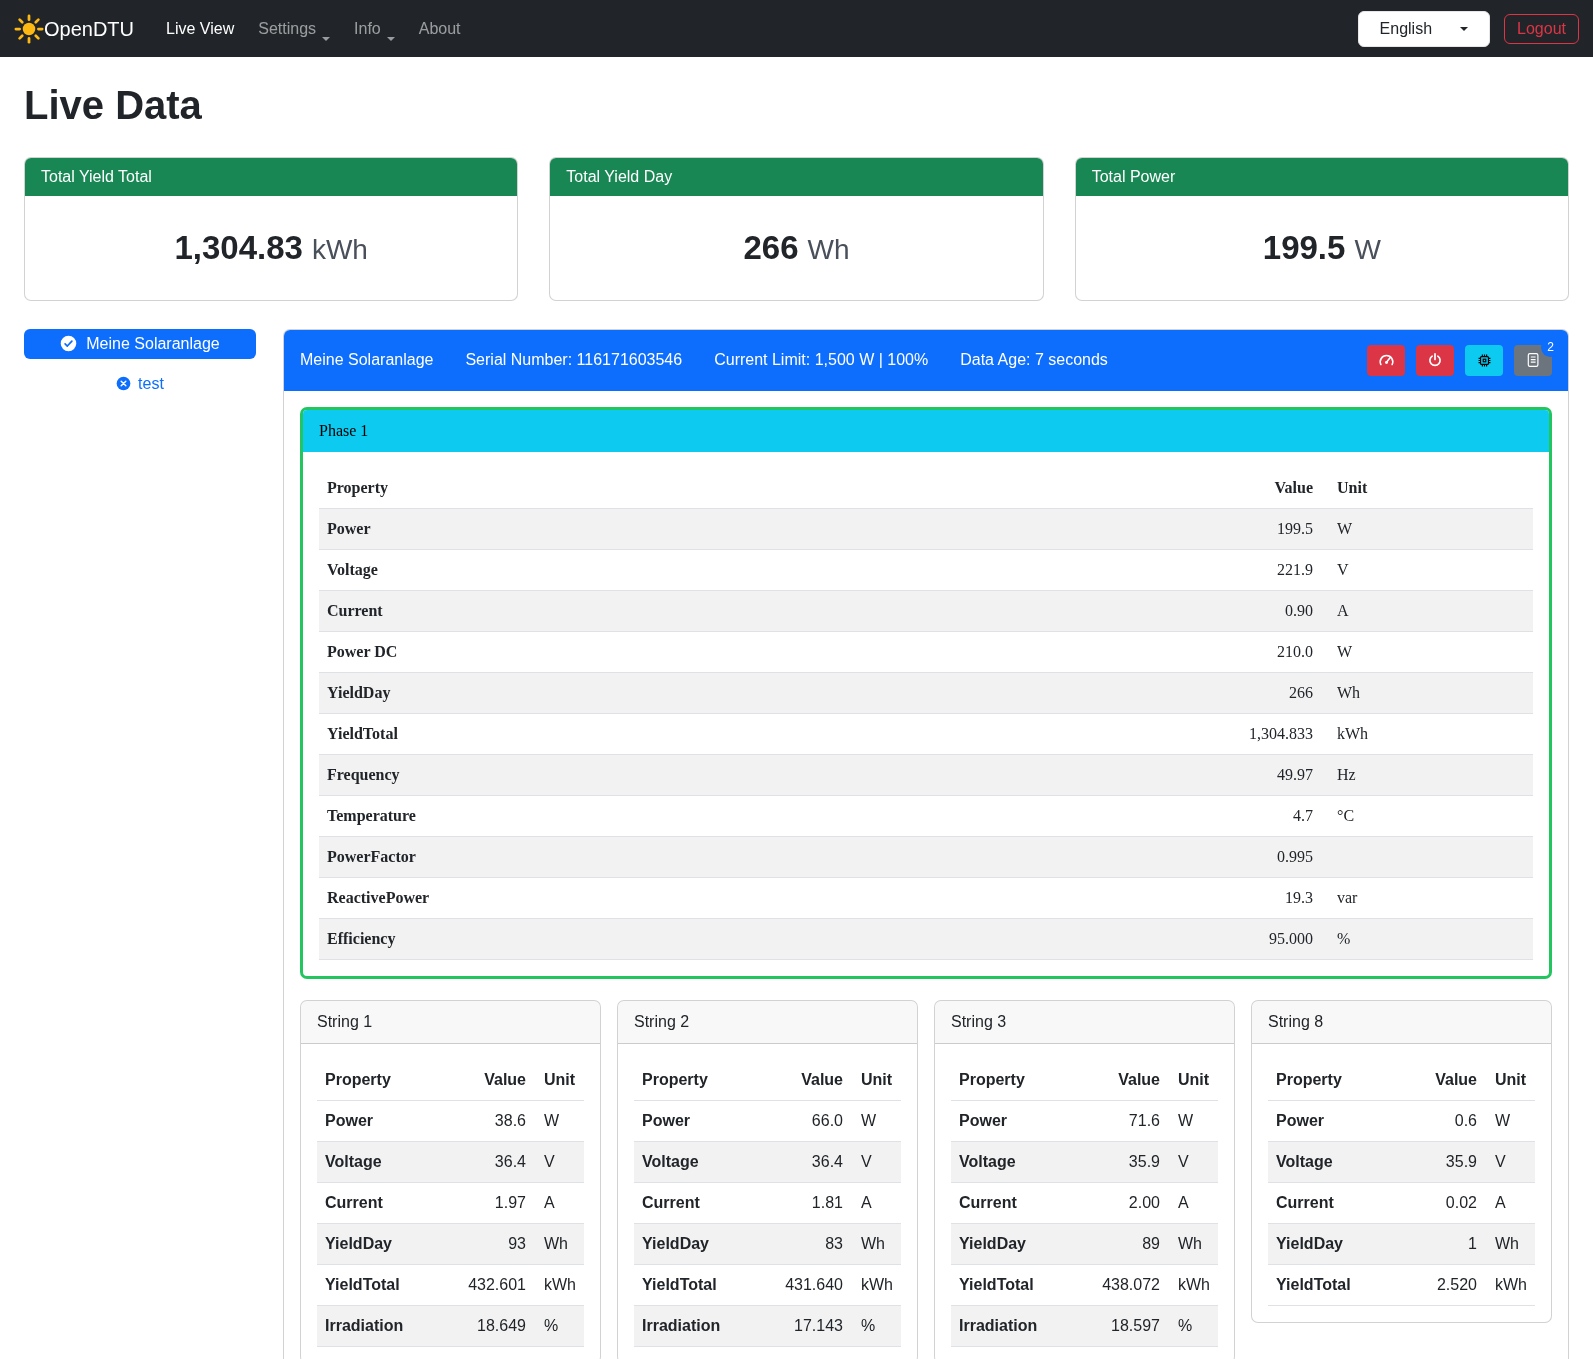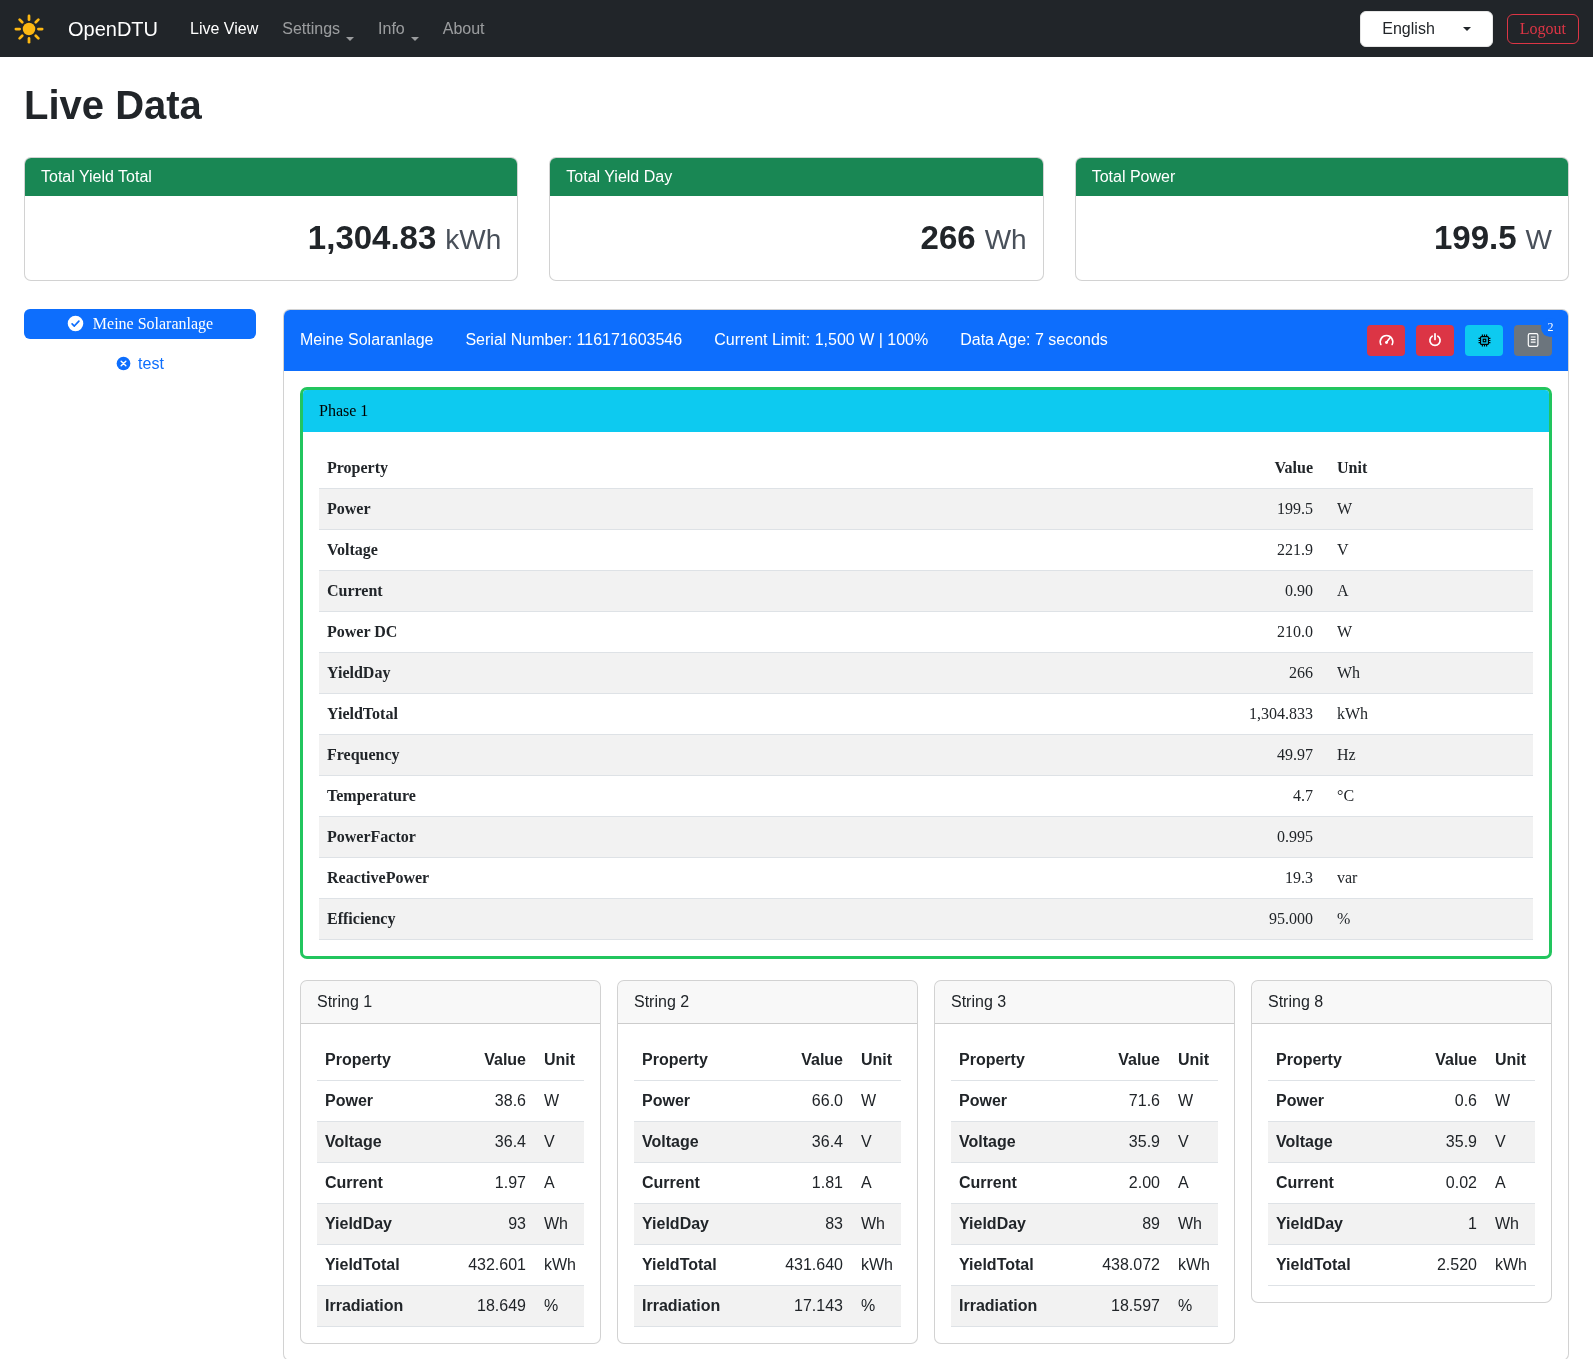--- a/index.html
+++ b/index.html
@@ -5,32 +5,32 @@
   * { box-sizing: border-box; margin: 0; padding: 0; }
   body {
     width: 1593px;
     font-family: "Liberation Sans", "DejaVu Sans", sans-serif;
     font-size: 16px;
     color: #212529;
     background: #fff;
     line-height: 1.5;
   }
   a { text-decoration: none; color: inherit; }
-  button { font-family: Liberation Serif, serif; font-size: inherit; cursor: pointer; }
+  button { font-family: Liberation Sans, sans-serif; font-size: inherit; cursor: pointer; }
 
   
   .navbar {
     background: #212529;
     height: 57px;
     display: flex;
     align-items: center;
     padding: 0 14px 0 14px;
   }
   .brand {
-    display: flex; align-items: center; gap: 24px;
+    display: flex; align-items: center; gap: 0;
     color: #fff; font-size: 20px; font-weight: 500;
     margin-right: 20px; cursor: pointer;
   }
   .nav-links { display: flex; align-items: center; }
   .nav-link {
     color: rgba(255,255,255,0.55);
     padding: 8px 12px;
     cursor: pointer;
     display: flex; align-items: flex-end;
   }
@@ -67,21 +67,21 @@
     flex: 1;
     border: 1px solid rgba(0,0,0,0.175);
     border-radius: 7px;
     background: #fff;
     overflow: hidden;
   }
   .summary-card .card-header {
     background: #198754; color: #fff;
     padding: 7px 16px;
   }
-  .summary-card .card-body { padding: 17px 16px; text-align: right; }
+  .summary-card .card-body { padding: 27px 16px; text-align: center; }
   .summary-value { font-size: 33px; font-weight: 700; color: #212529; }
   .summary-unit { font-size: 28px; font-weight: 400; color: #49505a; margin-left: 9px; }
 
   .content-row { display: flex; gap: 27px; align-items: flex-start; }
 
   
   .sidebar { width: 232px; flex: none; }
   .inverter-select-btn {
     width: 100%;
     background: #0d6efd; color: #fff;

